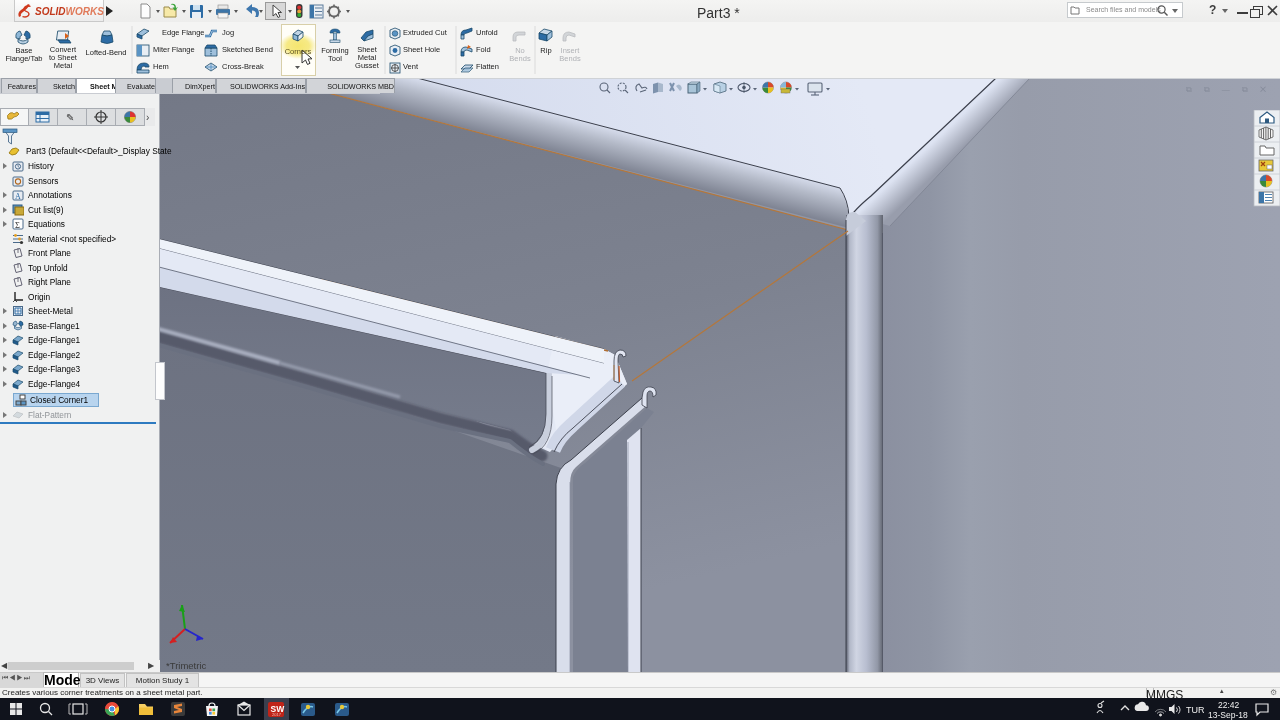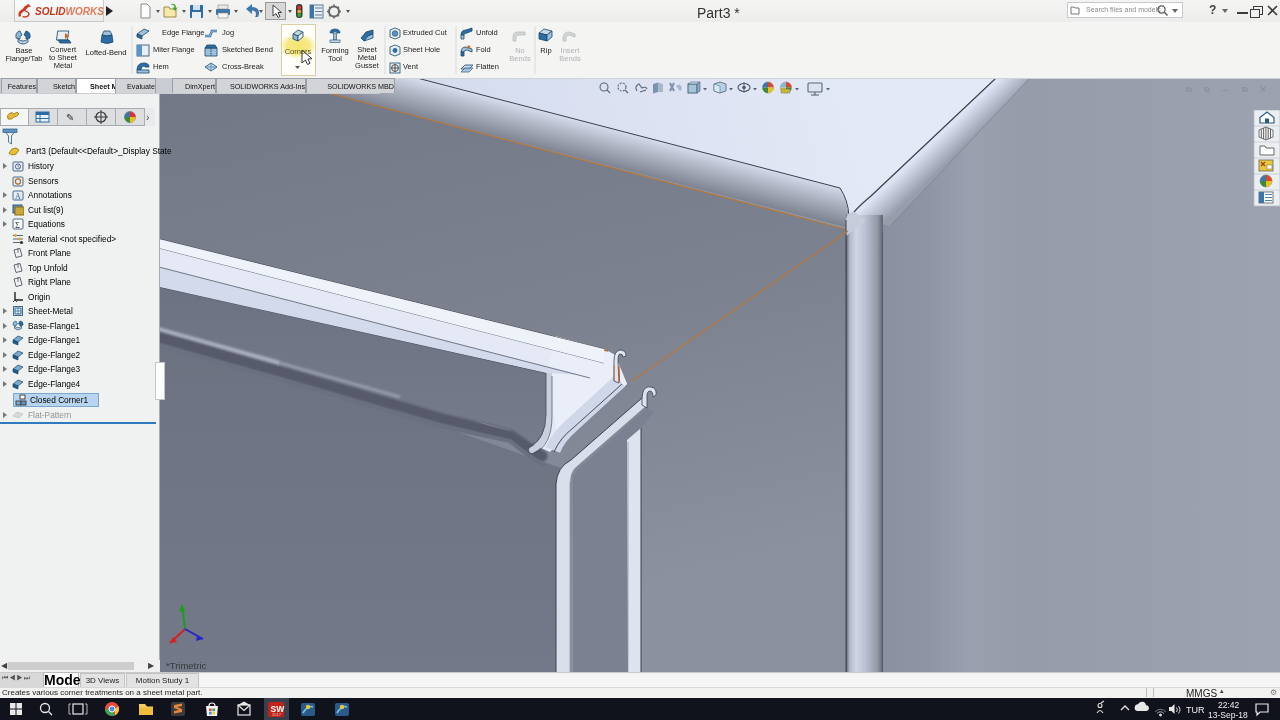--- a/index.html
+++ b/index.html
@@ -667,21 +667,21 @@
 <div class="abs" style="left:0;top:673px;width:43px;height:14px;background:#d8d8d8"></div>
 <div class="abs" style="left:2px;top:674px;font-size:7px;color:#555;letter-spacing:1px">⏮◀▶⏭</div>
 <div class="abs" style="left:43px;top:672px;width:36px;height:15px;background:#ffffff;border:1px solid #b9b9b9;border-bottom:0;box-sizing:border-box;font-size:14px;font-weight:bold;text-align:center;line-height:14px">Model</div>
 <div class="abs" style="left:80px;top:673px;width:45px;height:14px;background:#e3e3e3;border:1px solid #c2c2c2;border-bottom:0;box-sizing:border-box;font-size:8px;color:#222;text-align:center;line-height:13px">3D Views</div>
 <div class="abs" style="left:126px;top:673px;width:73px;height:14px;background:#e3e3e3;border:1px solid #c2c2c2;border-bottom:0;box-sizing:border-box;font-size:8px;color:#222;text-align:center;line-height:13px">Motion Study 1</div>
 
 <div class="abs" style="left:0;top:687px;width:1280px;height:11px;background:#f2f2f1;border-top:1px solid #d8d8d8;box-sizing:border-box"></div>
 <div class="abs" style="left:2px;top:688px;font-size:8px;color:#222">Creates various corner treatments on a sheet metal part.</div>
 <div class="abs" style="left:1146px;top:688px;width:1px;height:9px;background:#bbb"></div>
 <div class="abs" style="left:1153px;top:688px;width:1px;height:9px;background:#bbb"></div>
-<div class="abs" style="left:1186px;top:688px;font-size:10px;color:#222">MMGS</div>
+<div class="abs" style="left:1146px;top:688px;font-size:12px;color:#222">MMGS</div>
 <div class="abs" style="left:1220px;top:687px;font-size:7px;color:#444">▴</div>
 <div class="abs" style="left:1270px;top:688px;font-size:8px;color:#777">⚙</div>
 
 <div class="abs" style="left:0;top:698px;width:1280px;height:22px;background:#10131c"></div>
 <svg class="abs" style="left:0;top:698px" width="1280" height="22" viewBox="0 0 1280 22">
 
  <g fill="#e8e8e8">
       <rect x="10" y="5" width="5.5" height="5.5"></rect>
       <rect x="16.5" y="5" width="5.5" height="5.5"></rect>
       <rect x="10" y="11.5" width="5.5" height="5.5"></rect>

